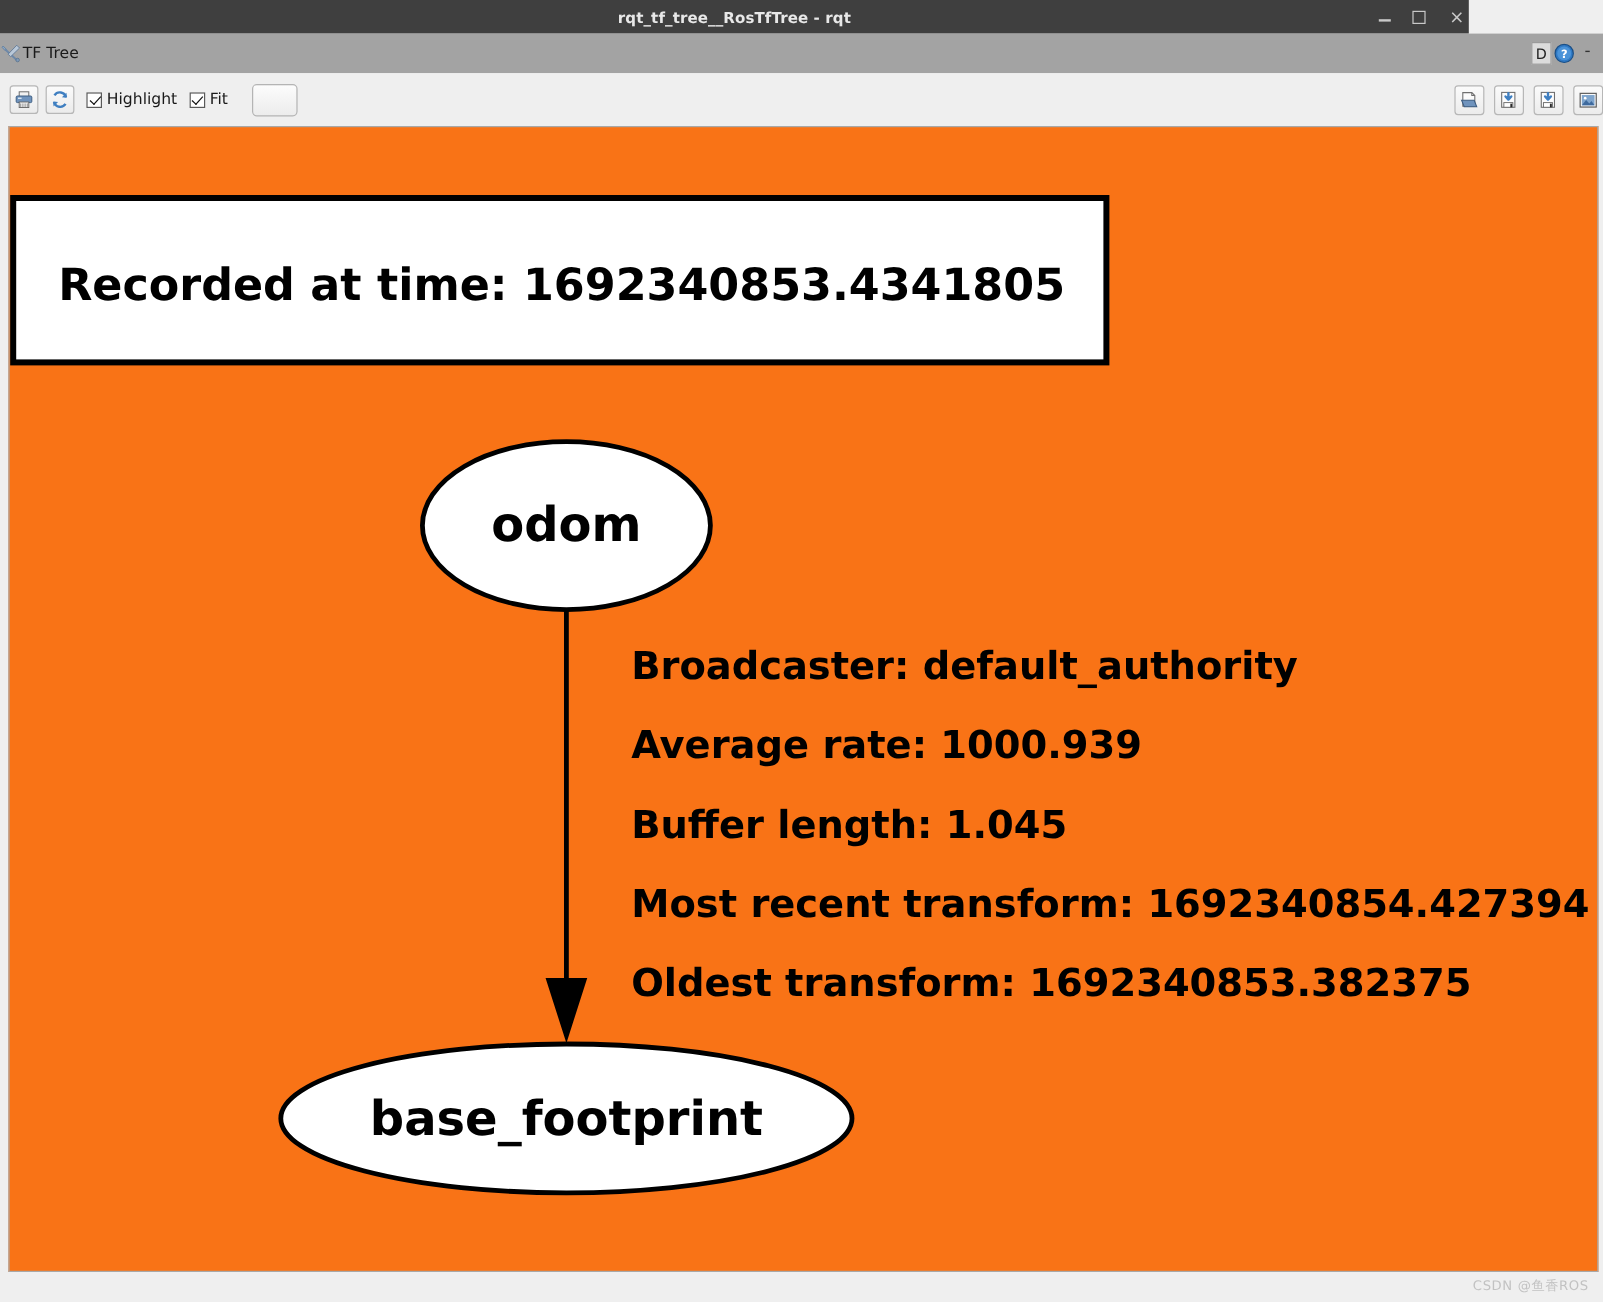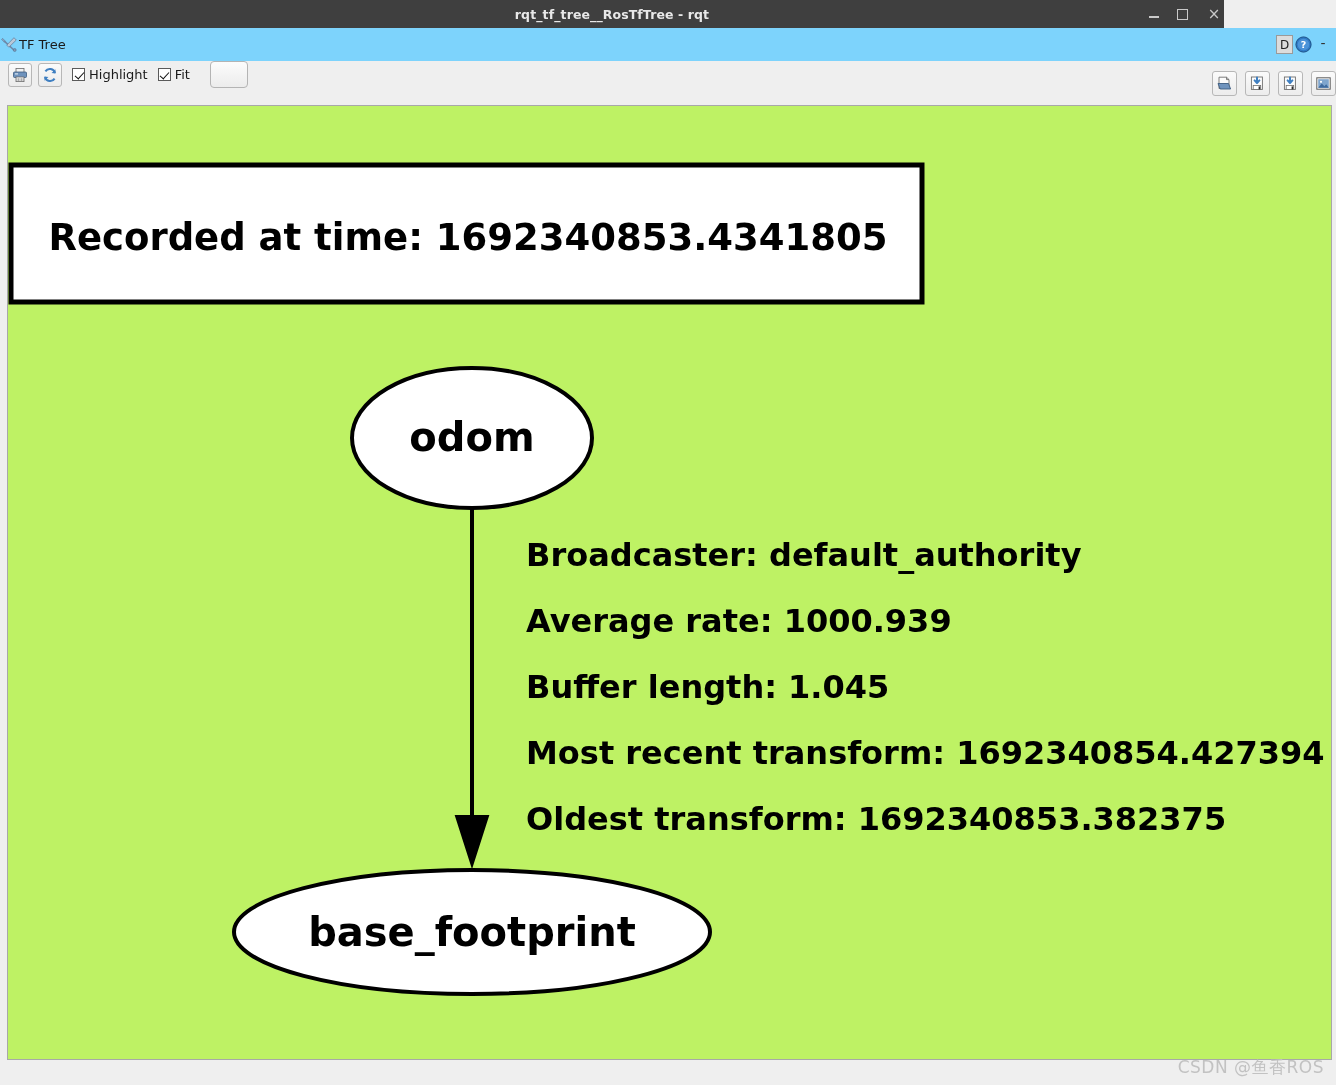--- a/index.html
+++ b/index.html
@@ -61,21 +61,21 @@
     font-family: "DejaVu Sans", sans-serif;
     position: relative;
     left: 4px;
   }
 
   
   #plugin-header {
     position: absolute;
     left: 0; top: 28px;
     width: 1336px; height: 33px;
-    background: #7dd3fc;
+    background: #a3a3a3;
     display: flex;
     align-items: center;
   }
   #plugin-title-group {
     display: flex;
     align-items: center;
     padding-left: 1px;
   }
   #plugin-icon {
     width: 17px; height: 17px;
@@ -121,21 +121,21 @@
     padding-bottom: 4px;
   }
 
   
   #toolbar {
     position: absolute;
     left: 0; top: 61px;
     width: 1336px; height: 44px;
     background: #efefef;
     display: flex;
-    align-items: flex-start;
+    align-items: center;
   }
   #toolbar-left {
     display: flex;
     align-items: center;
     padding-left: 8px;
     gap: 6px;
   }
   .tool-btn {
     width: 24px; height: 24px;
     border: 1px solid #b7b7b7;
@@ -195,21 +195,21 @@
     display: flex;
     align-items: center;
     justify-content: center;
   }
 
   
   #graph-canvas {
     position: absolute;
     left: 7px; top: 105px;
     width: 1325px; height: 955px;
-    background: #bef264;
+    background: #f97316;
     border: 1px solid #a8a8a8;
     overflow: hidden;
   }
   #graph-svg {
     position: absolute;
     left: 0; top: 0;
   }
 
   .node-label {
     font-family: "DejaVu Sans", "Liberation Sans", sans-serif;
@@ -231,21 +231,21 @@
     font-size: 32px;
     fill: #000;
     text-anchor: start;
   }
 
   
   #watermark {
     position: absolute;
     right: 12px; bottom: 6px;
     color: #c2c2c2;
-    font-size: 17px;
+    font-size: 11px;
     letter-spacing: 0.5px;
     font-family: "DejaVu Sans", "Liberation Sans", sans-serif;
   }
 </style>
 </head>
 <body>
 
 <div id="titlebar">
   <span id="titlebar-text">rqt_tf_tree__RosTfTree - rqt</span>
   <div id="window-controls">

